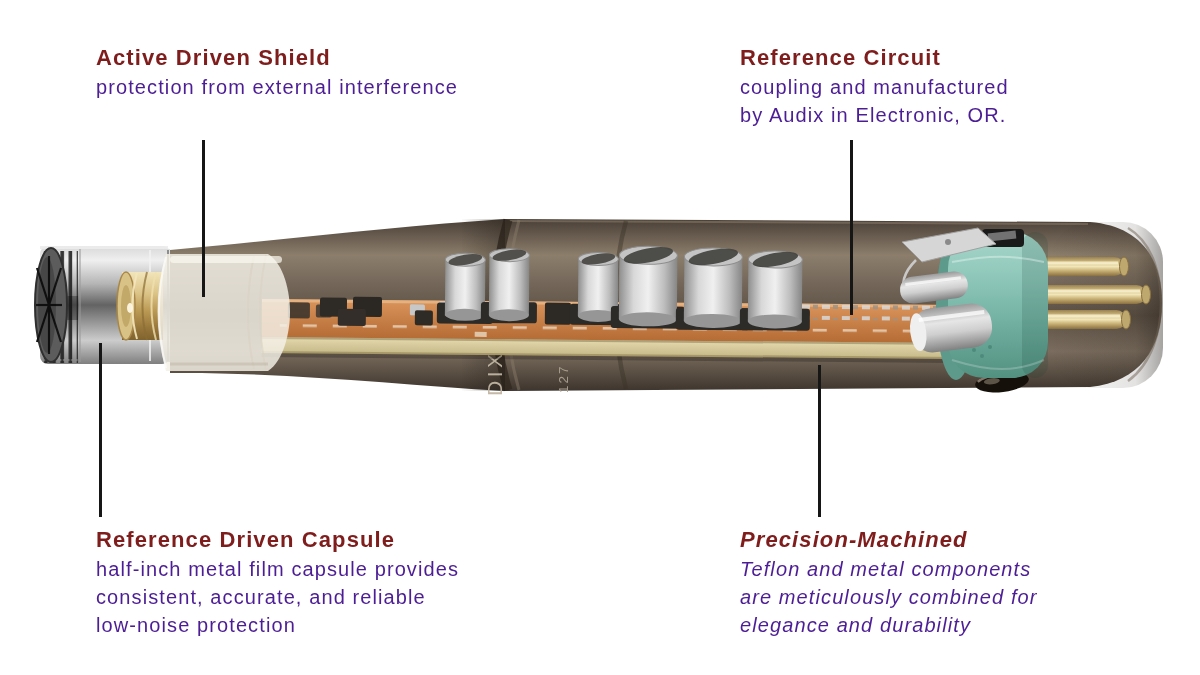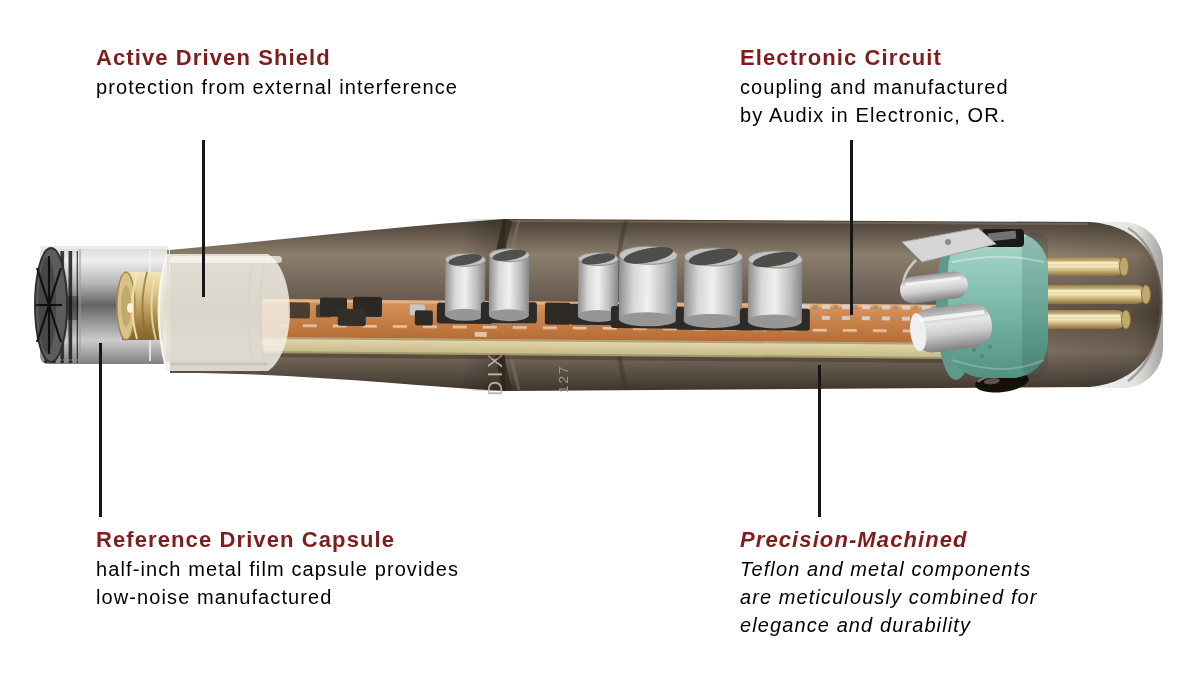--- a/index.html
+++ b/index.html
@@ -7,21 +7,21 @@
     position:relative;width:1200px;height:675px;background:#ffffff;
     overflow:hidden;font-family:"Liberation Sans",sans-serif;
   }
   .mic-svg{position:absolute;left:0;top:0;}
   .callout{position:absolute;color:#1b1b1b;}
   .callout-title{
     font-size:22px;font-weight:700;letter-spacing:1.1px;line-height:28px;
     color:#7f1d1d;margin-bottom:1px;
   }
   .callout-text{
-    font-size:20px;font-weight:400;letter-spacing:1.1px;line-height:28px;color:#000000;
+    font-size:20px;font-weight:400;letter-spacing:1.1px;line-height:28px;color:#4c1d95;
   }
   .leader{position:absolute;width:2.5px;background:#161616;}
 </style>
 </head>
 <body>
 
 <div class="canvas">
 
   <svg class="mic-svg" width="1200" height="675" viewBox="0 0 1200 675">
     <defs>
@@ -294,29 +294,30 @@
   <div class="leader" style="left:850px;top:140px;height:175px;"></div>
   <div class="leader" style="left:99px;top:343px;height:174px;"></div>
   <div class="leader" style="left:818px;top:365px;height:152px;"></div>
 
   <div class="callout" style="left:96px;top:44px;">
     <div class="callout-title">Active Driven Shield</div>
     <div class="callout-text">protection from external interference</div>
   </div>
 
   <div class="callout" style="left:740px;top:44px;">
-    <div class="callout-title">Electronic Circuit</div>
+    <div class="callout-title">Reference Circuit</div>
     <div class="callout-text">coupling and manufactured</div>
     <div class="callout-text">by Audix in Electronic, OR.</div>
   </div>
 
   <div class="callout" style="left:96px;top:526px;">
     <div class="callout-title">Reference Driven Capsule</div>
     <div class="callout-text">half-inch metal film capsule provides</div>
-    <div class="callout-text">low-noise manufactured</div>
+    <div class="callout-text">consistent, accurate, and reliable</div>
+    <div class="callout-text">low-noise protection</div>
   </div>
 
   <div class="callout" style="left:740px;top:526px;font-style:italic;">
     <div class="callout-title">Precision-Machined</div>
     <div class="callout-text">Teflon and metal components</div>
     <div class="callout-text">are meticulously combined for</div>
     <div class="callout-text">elegance and durability</div>
   </div>
 
 </div>

